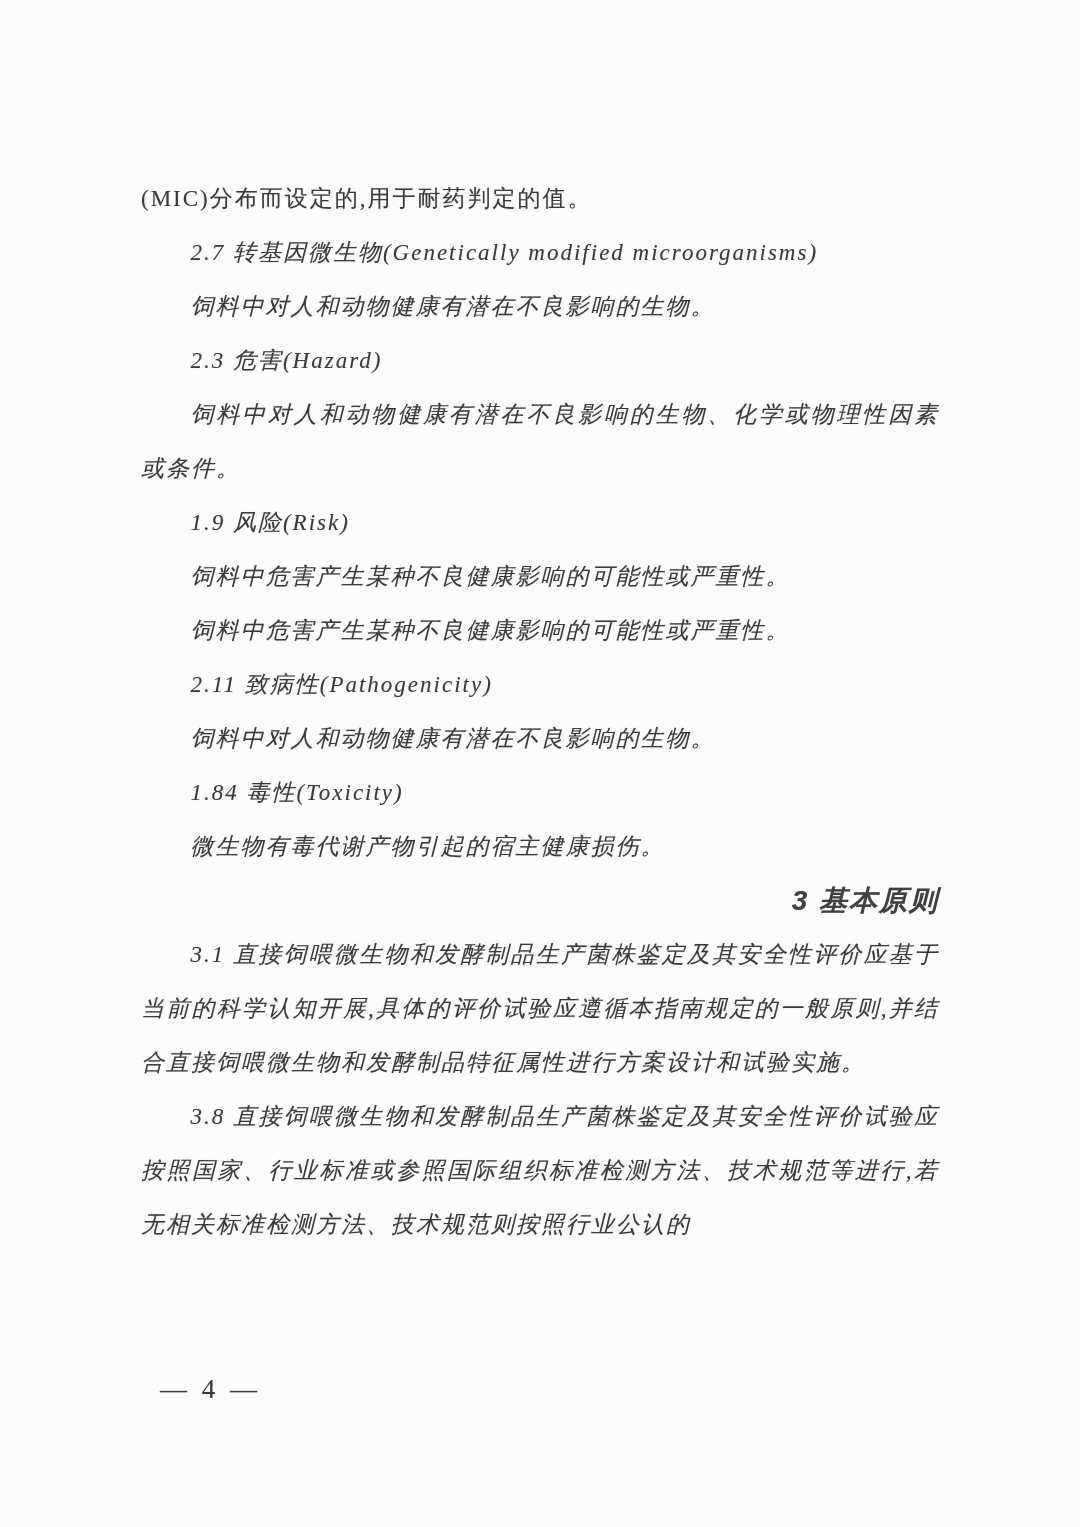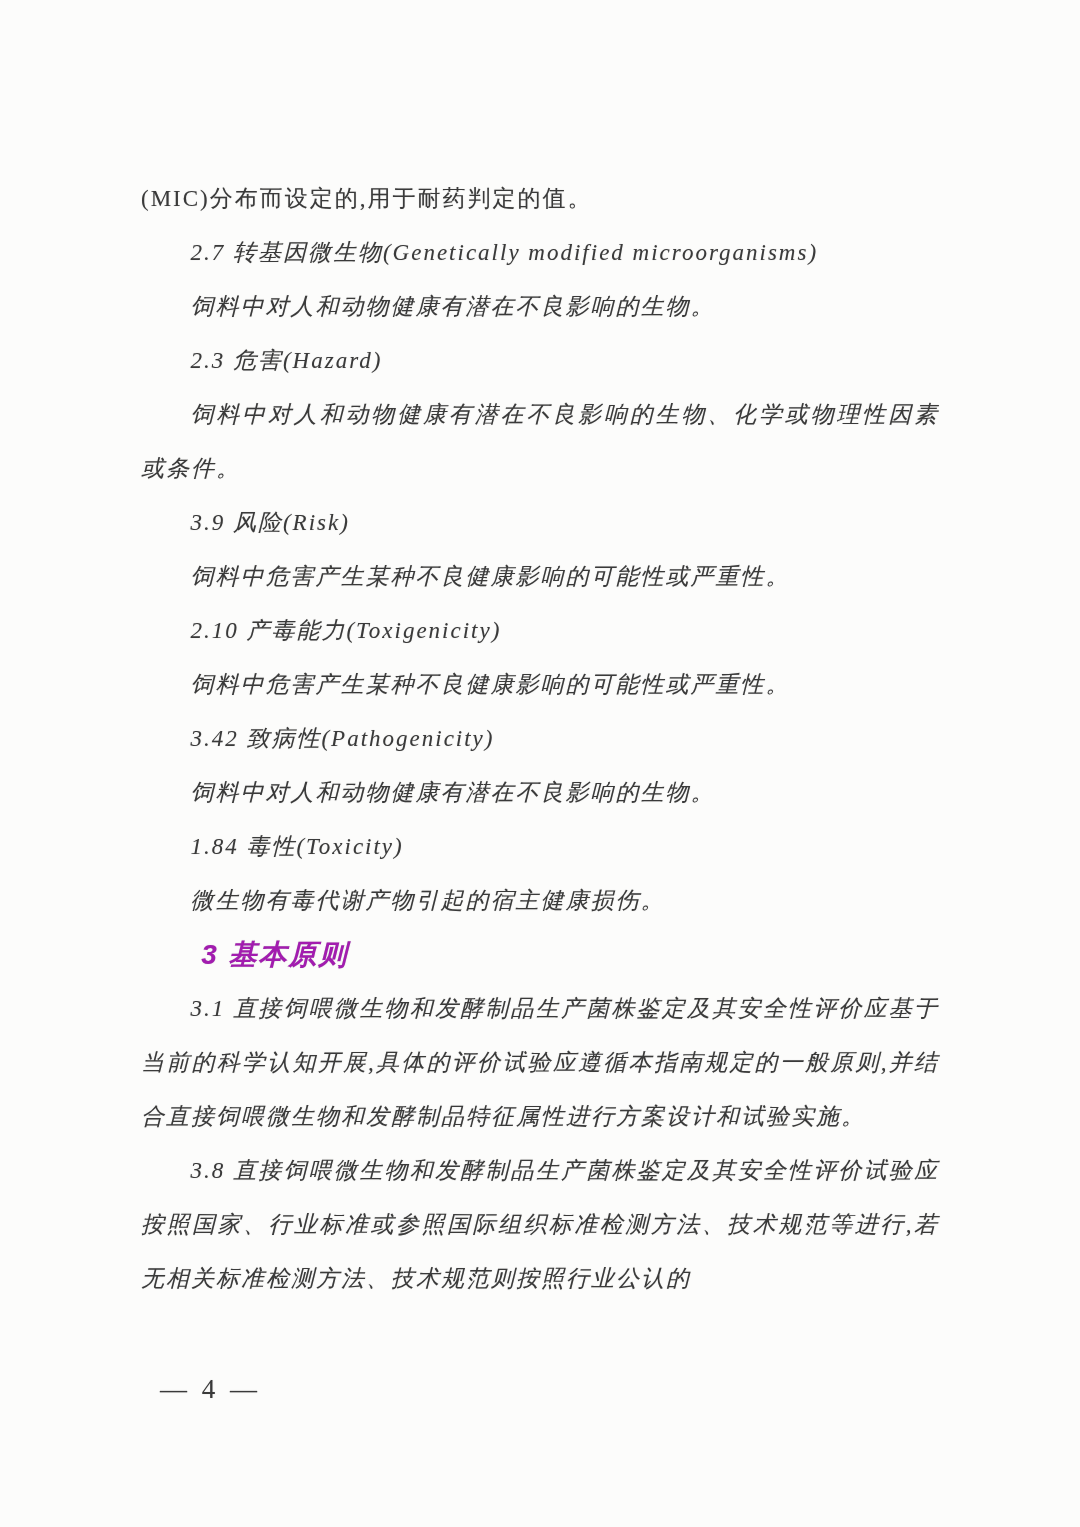--- a/index.html
+++ b/index.html
@@ -33,22 +33,22 @@
     word-break: break-all;
   }
   .para.indent {
     text-indent: 2.15em;
     font-style: italic;
   }
   .para.heading {
     font-family: "Liberation Sans", "DejaVu Sans", sans-serif;
     font-weight: bold;
     font-size: 28px;
-    color: #a21caf;
-    text-align: left;
+    color: #404040;
+    text-align: right;
     letter-spacing: 2px;
   }
   .footer {
     position: absolute;
     left: 160px;
     top: 1362px;
     font-size: 27px;
     line-height: 54px;
     letter-spacing: 4px;
     color: #3a3a3a;
@@ -58,25 +58,24 @@
 </head>
 <body>
 
 <div class="page">
   <main class="content" id="doc-body">
       <p class="para body">(MIC)分布而设定的,用于耐药判定的值。</p>
       <p class="para body indent">2.7 转基因微生物(Genetically modified microorganisms)</p>
       <p class="para body indent">饲料中对人和动物健康有潜在不良影响的生物。</p>
       <p class="para body indent">2.3 危害(Hazard)</p>
       <p class="para body indent">饲料中对人和动物健康有潜在不良影响的生物、化学或物理性因素或条件。</p>
-      <p class="para body indent">3.9 风险(Risk)</p>
+      <p class="para body indent">1.9 风险(Risk)</p>
       <p class="para body indent">饲料中危害产生某种不良健康影响的可能性或严重性。</p>
-      <p class="para body indent">2.10 产毒能力(Toxigenicity)</p>
       <p class="para body indent">饲料中危害产生某种不良健康影响的可能性或严重性。</p>
-      <p class="para body indent">3.42 致病性(Pathogenicity)</p>
+      <p class="para body indent">2.11 致病性(Pathogenicity)</p>
       <p class="para body indent">饲料中对人和动物健康有潜在不良影响的生物。</p>
       <p class="para body indent">1.84 毒性(Toxicity)</p>
       <p class="para body indent">微生物有毒代谢产物引起的宿主健康损伤。</p>
       <p class="para heading indent">3 基本原则</p>
       <p class="para body indent">3.1 直接饲喂微生物和发酵制品生产菌株鉴定及其安全性评价应基于当前的科学认知开展,具体的评价试验应遵循本指南规定的一般原则,并结合直接饲喂微生物和发酵制品特征属性进行方案设计和试验实施。</p>
       <p class="para body indent">3.8 直接饲喂微生物和发酵制品生产菌株鉴定及其安全性评价试验应按照国家、行业标准或参照国际组织标准检测方法、技术规范等进行,若无相关标准检测方法、技术规范则按照行业公认的</p>
     </main>
   <footer class="footer">
     <span>— 4 —</span>
   </footer>

